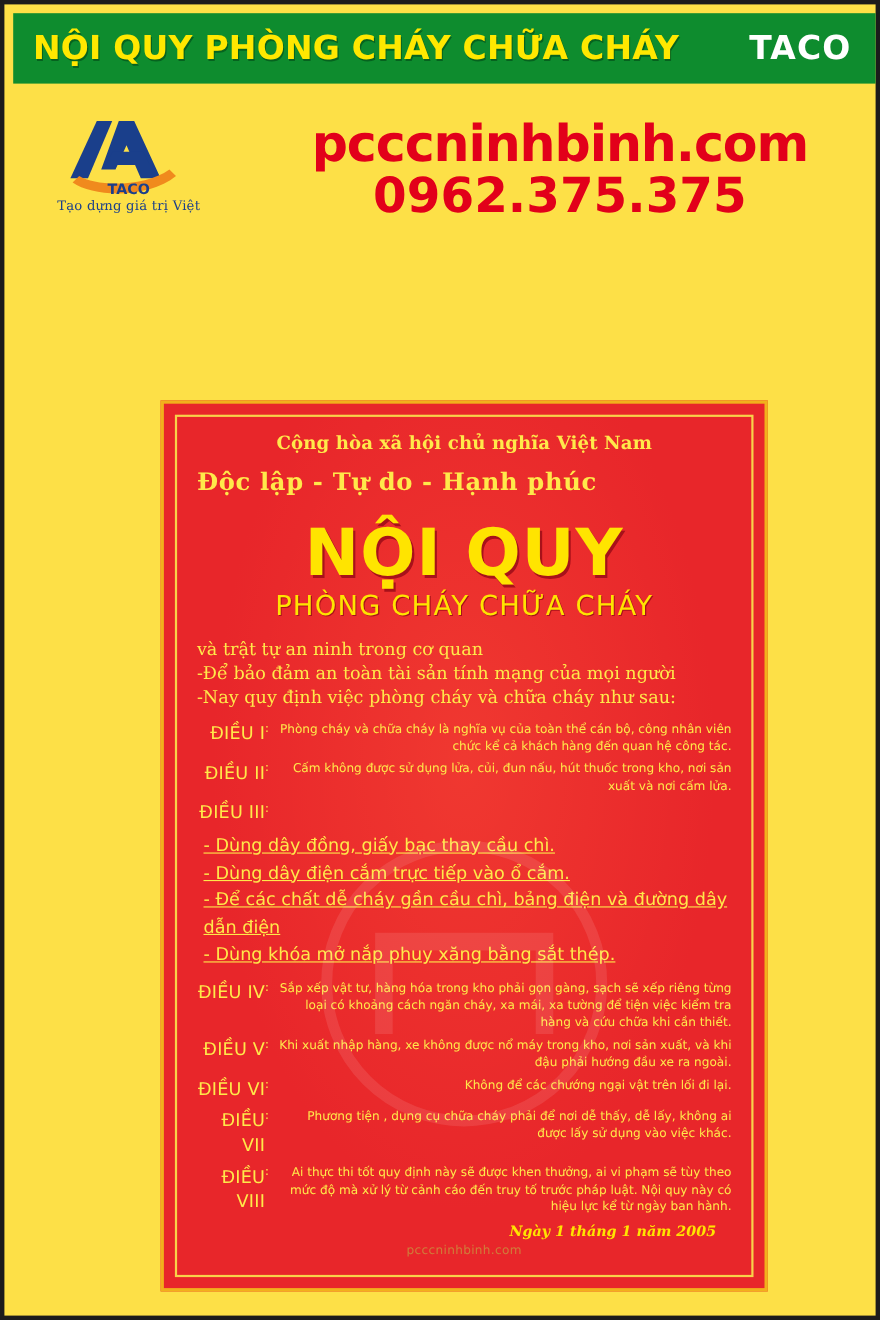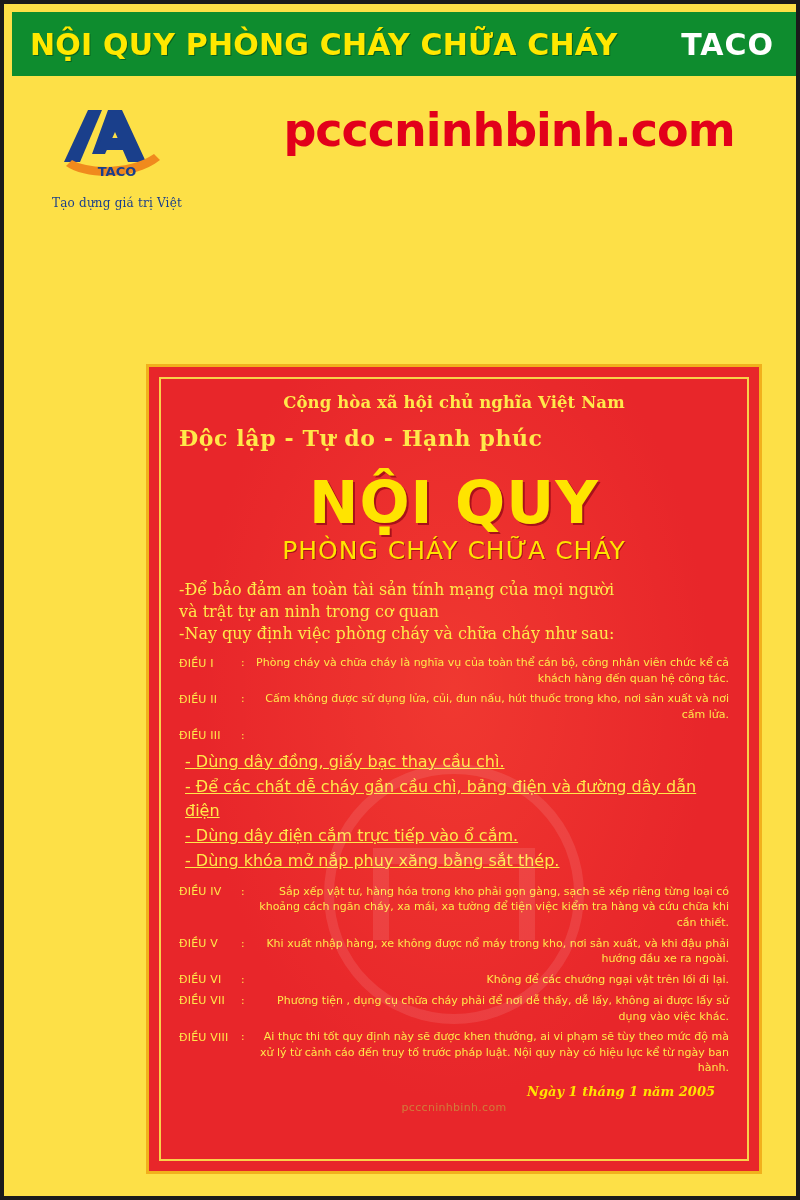--- a/index.html
+++ b/index.html
@@ -69,21 +69,21 @@
     display: flex;
     flex-direction: column;
     align-items: center;
   }
   .logo-mark {
     position: relative;
     width: 118px;
     height: 78px;
   }
   .logo-sub {
-    margin-top: 16px;
+    margin-top: 0;
     font-size: 12px;
     color: #1a3f8b;
     font-family: "DejaVu Serif", serif;
     letter-spacing: 0.2px;
   }
   .contact-box {
     flex: 1;
     padding-top: 22px;
     text-align: center;
   }
@@ -102,21 +102,21 @@
     font-size: 44px;
     line-height: 1.15;
     letter-spacing: 0px;
   }
 
   
   .poster-wrap {
     position: absolute;
     left: 142px;
     top: 360px;
-    width: 616px;
+    width: 552px;
     height: 810px;
     background: #e8262a;
     border: 3px solid #f2b01c;
     box-sizing: border-box;
     overflow: hidden;
   }
   .poster-inner {
     position: absolute;
     left: 10px;
     top: 10px;
@@ -208,23 +208,23 @@
   .article {
     display: flex;
     align-items: flex-start;
     margin-bottom: 5px;
   }
   .article-label {
     width: 62px;
     flex: 0 0 62px;
     color: #ffe94a;
     font-family: "DejaVu Sans", sans-serif;
-    font-size: 11px;
+    font-size: 16px;
     line-height: 1.42;
-    text-align: left;
+    text-align: right;
     padding-top: 0.5px;
     letter-spacing: 0.2px;
   }
   .article-colon {
     width: 10px;
     flex: 0 0 10px;
     color: #ffe94a;
     font-size: 10.5px;
     line-height: 1.42;
   }
@@ -317,38 +317,39 @@
           <path d="M44 36 L72 36 L78 48 L38 48 Z" fill="#1a3f8b"></path>
           <path d="M8 64 C28 78, 78 78, 102 58 L96 52 C74 68, 30 68, 14 58 Z" fill="#f08a1d"></path>
           <text x="59" y="74" text-anchor="middle" font-family="DejaVu Sans, sans-serif" font-size="13" font-weight="bold" fill="#1a3f8b">TACO</text>
         </svg>
       </div>
       <div class="logo-sub">Tạo dựng giá trị Việt</div>
     </div>
 
     <div class="contact-box">
       <div class="contact-site">pcccninhbinh.com</div>
+      <div class="contact-phone">0962.375.375</div>
     </div>
 
   </div>
 
   <div class="poster-wrap">
     <div class="poster-inner">
 
       <div class="watermark"></div>
 
       <div class="nation-line">Cộng hòa xã hội chủ nghĩa Việt Nam</div>
       <div class="motto-line">Độc lập  -  Tự do  -  Hạnh phúc</div>
 
       <div class="poster-title">NỘI QUY</div>
       <div class="poster-subtitle">PHÒNG CHÁY CHỮA CHÁY</div>
 
       <div class="intro">
+        <div>và trật tự an ninh trong cơ quan</div>
         <div>-Để bảo đảm an toàn tài sản tính mạng của mọi người</div>
-        <div>và trật tự an ninh trong cơ quan</div>
         <div>-Nay quy định việc phòng cháy và chữa cháy như sau:</div>
       </div>
 
       <div class="articles">
 
         <div class="article">
           <div class="article-label">ĐIỀU I</div>
           <div class="article-colon">:</div>
           <div class="article-text">Phòng cháy và chữa cháy là nghĩa vụ của toàn thể cán bộ, công nhân viên chức kể cả khách hàng đến quan hệ công tác.</div>
         </div>
@@ -362,22 +363,22 @@
         <div class="article">
           <div class="article-label">ĐIỀU III</div>
           <div class="article-colon">:</div>
         </div>
 
       </div>
 
       <div class="khong-band">
         <div class="khong-items">
           <div>- Dùng dây đồng, giấy bạc thay cầu chì.</div>
+          <div>- Dùng dây điện cắm trực tiếp vào ổ cắm.</div>
           <div>- Để các chất dễ cháy gần cầu chì, bảng điện và đường dây dẫn điện</div>
-          <div>- Dùng dây điện cắm trực tiếp vào ổ cắm.</div>
           <div>- Dùng khóa mở nắp phuy xăng bằng sắt thép.</div>
         </div>
       </div>
 
       <div class="articles">
 
         <div class="article">
           <div class="article-label">ĐIỀU IV</div>
           <div class="article-colon">:</div>
           <div class="article-text">Sắp xếp vật tư, hàng hóa trong kho phải gọn gàng, sạch sẽ xếp riêng từng loại có khoảng cách ngăn cháy, xa mái, xa tường để tiện việc kiểm tra hàng và cứu chữa khi cần thiết.</div>

